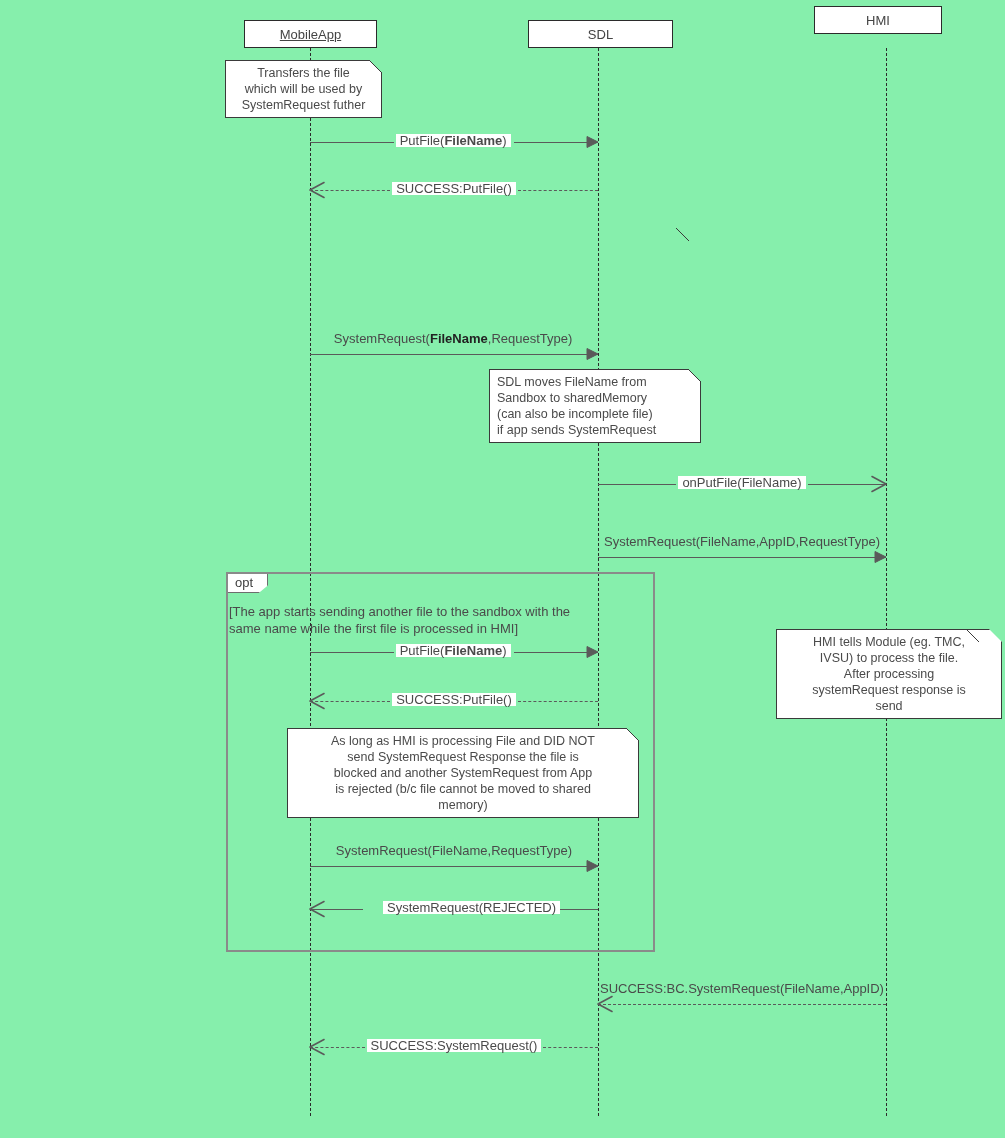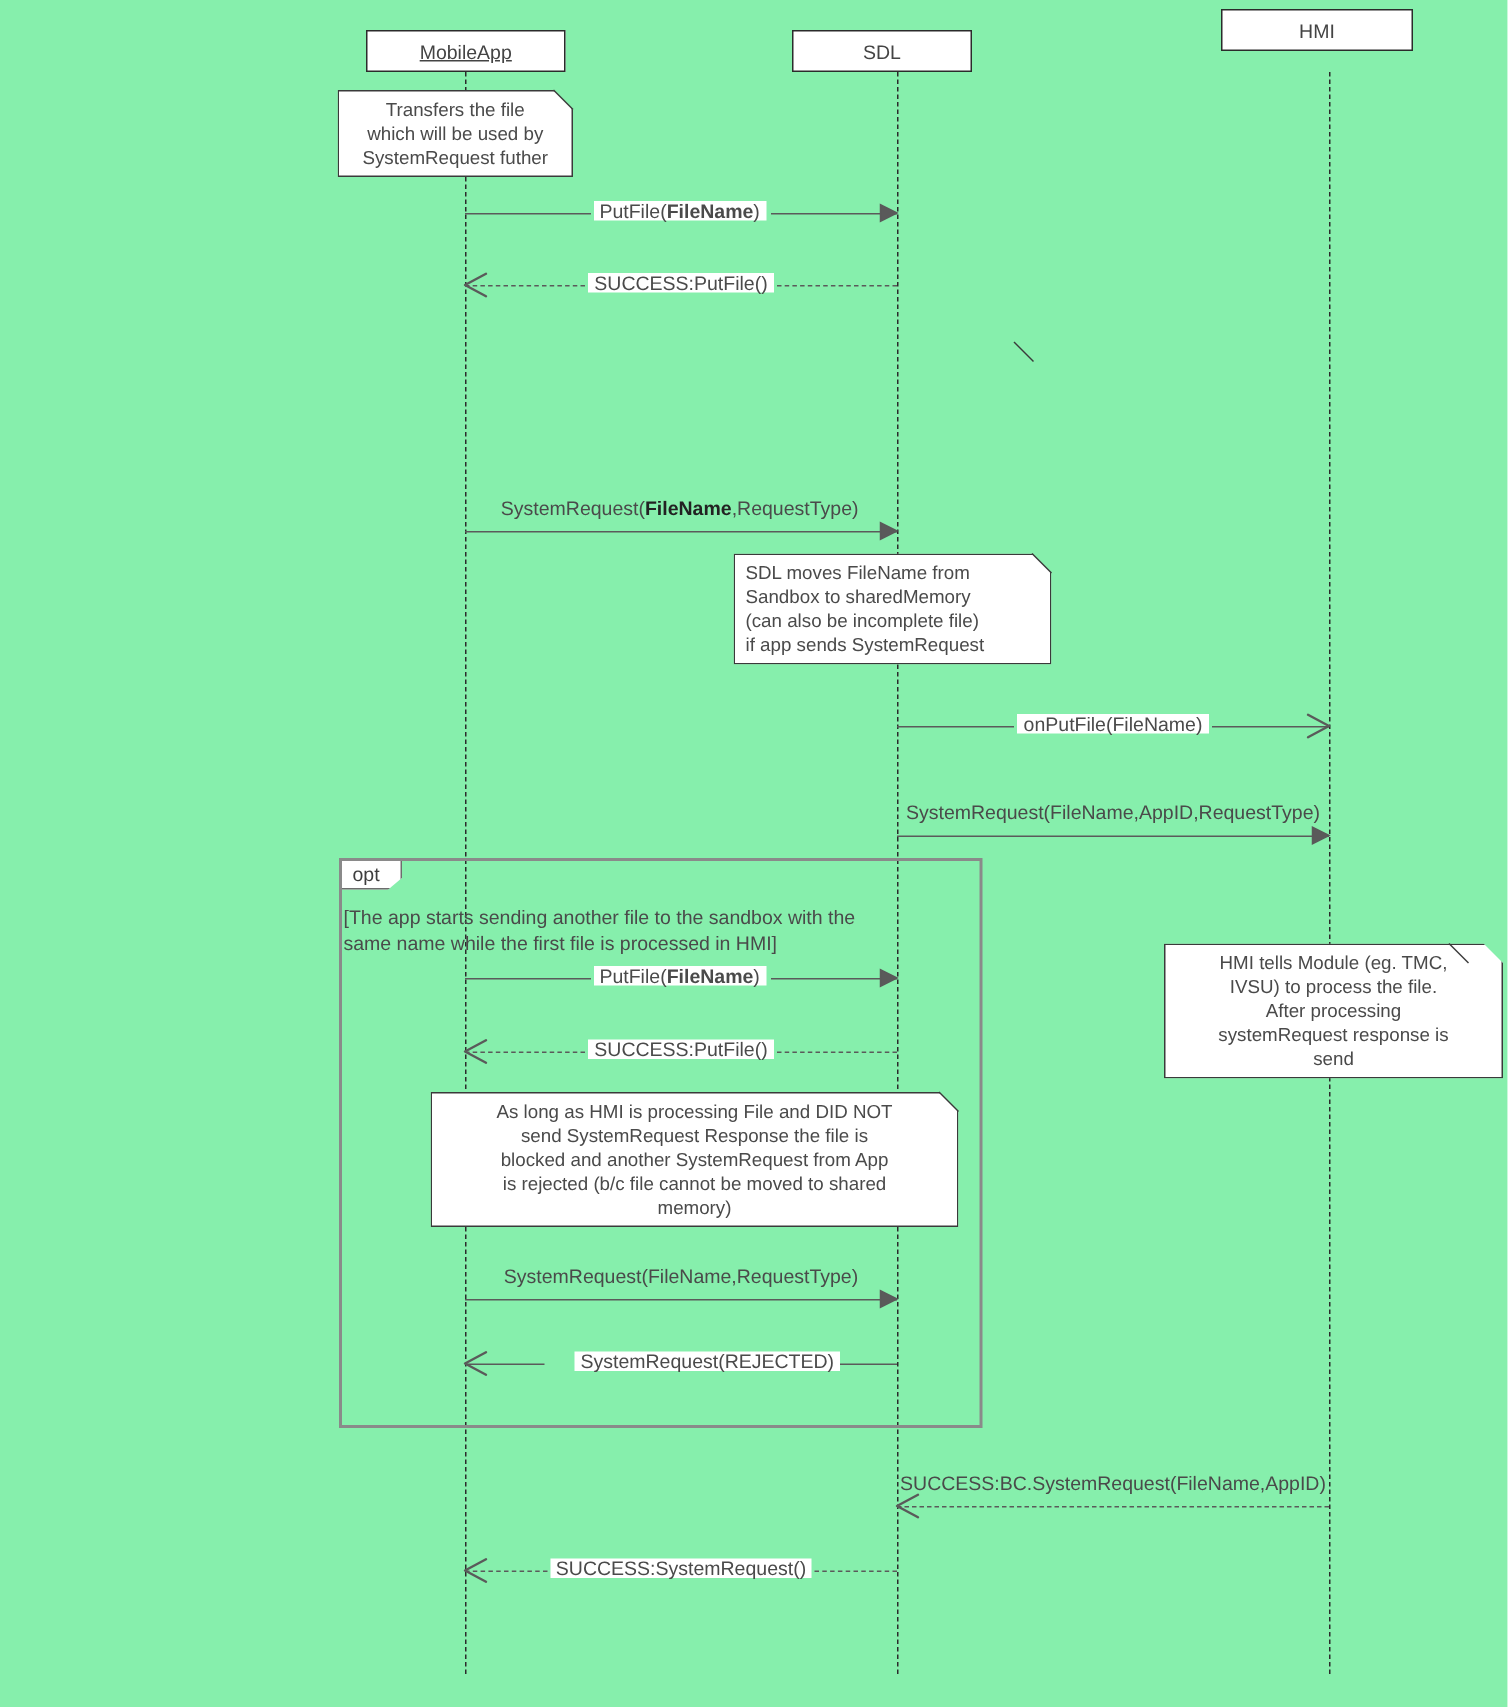--- a/index.html
+++ b/index.html
@@ -138,21 +138,21 @@
       <path d="M 324 901.5 L 310 909 L 324 916.5" fill="none" stroke="#5a5a5a" stroke-width="1.6" stroke-linecap="round" stroke-linejoin="round"></path>
       <path d="M 612 996.5 L 598 1004 L 612 1011.5" fill="none" stroke="#5a5a5a" stroke-width="1.6" stroke-linecap="round" stroke-linejoin="round"></path>
       <path d="M 324 1039.5 L 310 1047 L 324 1054.5" fill="none" stroke="#5a5a5a" stroke-width="1.6" stroke-linecap="round" stroke-linejoin="round"></path>
     </svg>
 
 <div class="lifeline-line" style="left: 310px; top: 48px; height: 1068px;"></div>
     <div class="lifeline-head" style="left: 244px; top: 20px; width: 133px; height: 28px;">
       <span class="under">MobileApp</span>
     </div>
     <div class="lifeline-line" style="left: 598px; top: 48px; height: 1068px;"></div>
-    <div class="lifeline-head" style="left: 528px; top: 20px; width: 120px; height: 28px;">
+    <div class="lifeline-head" style="left: 528px; top: 20px; width: 145px; height: 28px;">
       <span>SDL</span>
     </div>
     <div class="lifeline-line" style="left: 886px; top: 48px; height: 1068px;"></div>
     <div class="lifeline-head" style="left: 814px; top: 6px; width: 128px; height: 28px;">
       <span>HMI</span>
     </div>
     <div class="frag" style="left: 226px; top: 572px; width: 429px; height: 380px;"></div>
     <div class="frag-tag" style="left: 228px; top: 574px;">opt</div>
     <div class="frag-guard" style="left: 229px; top: 604px; width: 421px;">[The app starts sending another file to the sandbox with the
 same name while the first file is processed in HMI]</div>

